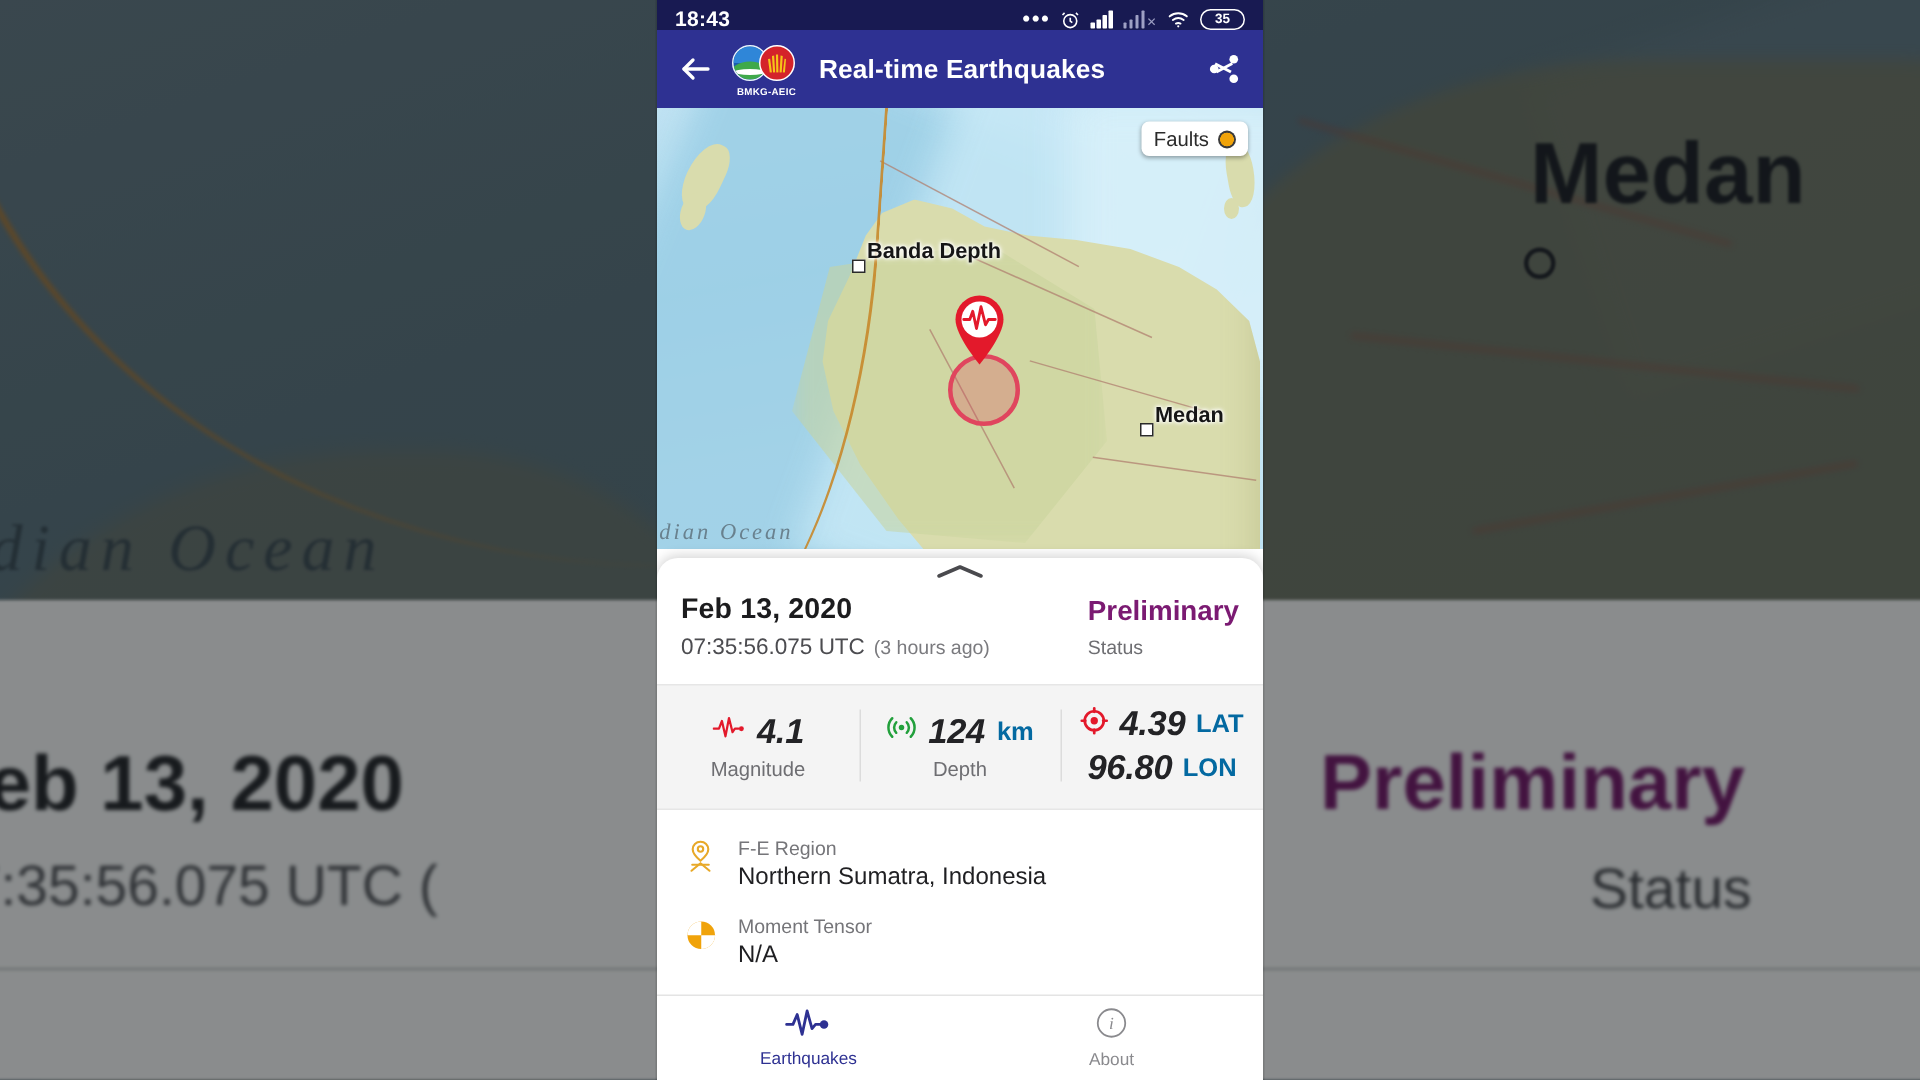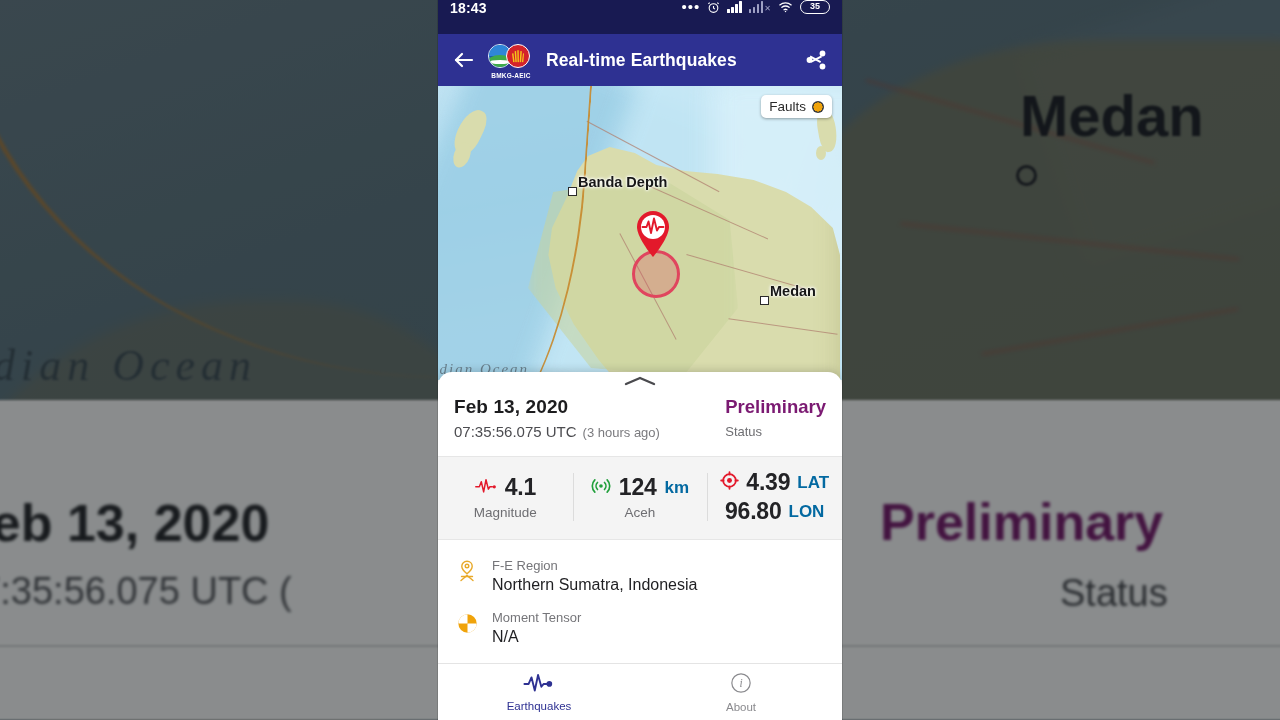--- a/index.html
+++ b/index.html
@@ -114,22 +114,22 @@
 
   
   .phone {
     position: absolute; left: 438px; top: 0; width: 404px; height: 720px;
     overflow: hidden; background: #fff;
     box-shadow: 0 0 0 1px rgba(0,0,0,.12);
   }
 
   
   .statusbar {
-    position: relative; height: 34px; background: #181a52;
-    display: flex; align-items: flex-start; justify-content: space-between;
+    position: relative; height: 20px; background: #181a52;
+    display: flex; align-items: flex-end; justify-content: space-between;
     padding: 0 12px; box-sizing: border-box;
     color: #ffffff;
   }
   .sb-time { font-size: 14px; font-weight: 600; letter-spacing: .2px; }
   .sb-icons { display: flex; align-items: center; gap: 7px; }
   .sb-dots { letter-spacing: 1px; font-size: 15px; line-height: 8px; color:#fff;}
   .ico { display: inline-flex; align-items: flex-end; }
   .bars { display: flex; align-items: flex-end; gap: 1.5px; height: 12px; }
   .bars i { display: block; width: 2.5px; background: #fff; border-radius: .5px; }
   .bars i:nth-child(1){height:4px}
@@ -271,21 +271,21 @@
 
   .stats {
     background: #f4f4f4; border-top: 1px solid #e6e6e6; border-bottom: 1px solid #e6e6e6;
     display:flex; align-items:stretch; padding: 12px 0 14px;
   }
   .stat { flex: 1; display:flex; flex-direction:column; align-items:center; justify-content:center; position:relative; }
   .stat + .stat::before {
     content:""; position:absolute; left:0; top:4px; bottom:4px; width:1px; background:#dcdcdc;
   }
   .stat-row { display:flex; align-items:center; gap: 8px; }
-  .stat-val { font-size: 23px; font-weight: 700; color: #232326; letter-spacing: -.2px; }
+  .stat-val { font-size: 23px; font-weight: 700; color: #232326; letter-spacing: -.2px; font-style: italic; }
   .stat-unit { font-size: 17px; color: #0369a1; font-weight: 600; }
   .stat-lbl { margin-top: 4px; font-size: 13.5px; color: #6e6e72; }
   .coord-line { display:flex; align-items:center; gap:7px; }
   .coord-line2 { margin-top: 2px; }
 
   .infolist { padding: 12px 0 6px; }
   .inforow { display:flex; align-items:flex-start; gap: 14px; padding: 6px 18px 10px; }
   .inforow .ic { width: 22px; height: 26px; flex:none; display:flex; align-items:center; justify-content:center; }
   .inforow .txt .lbl { font-size: 13px; color: #757579; }
   .inforow .txt .val { margin-top: 3px; font-size: 16px; color: #1f1f22; }
@@ -495,21 +495,21 @@
                 <circle cx="12" cy="12" r="2.2" fill="#22a03c" stroke="none"></circle>
                 <path d="M7.8 16.2a6 6 0 0 1 0-8.4"></path>
                   <path d="M16.2 7.8a6 6 0 0 1 0 8.4"></path>
                 <path d="M4.6 19.4a10.5 10.5 0 0 1 0-14.8"></path>
                   <path d="M19.4 4.6a10.5 10.5 0 0 1 0 14.8"></path>
               </svg>
             </span>
             <span class="stat-val">124</span>
             <span class="stat-unit">km</span>
           </div>
-          <div class="stat-lbl">Aceh</div>
+          <div class="stat-lbl">Depth</div>
         </div>
 
         <div class="stat">
           <div class="coord-line">
             <span>
               <svg width="19" height="19" viewBox="0 0 24 24" fill="none" stroke="#e3192b" stroke-width="2.3">
                 <circle cx="12" cy="12" r="8"></circle>
                 <circle cx="12" cy="12" r="3.1" fill="#e3192b" stroke="none"></circle>
                 <path d="M12 1.5v3M12 19.5v3M1.5 12h3M19.5 12h3" stroke-linecap="round"></path>
               </svg>

